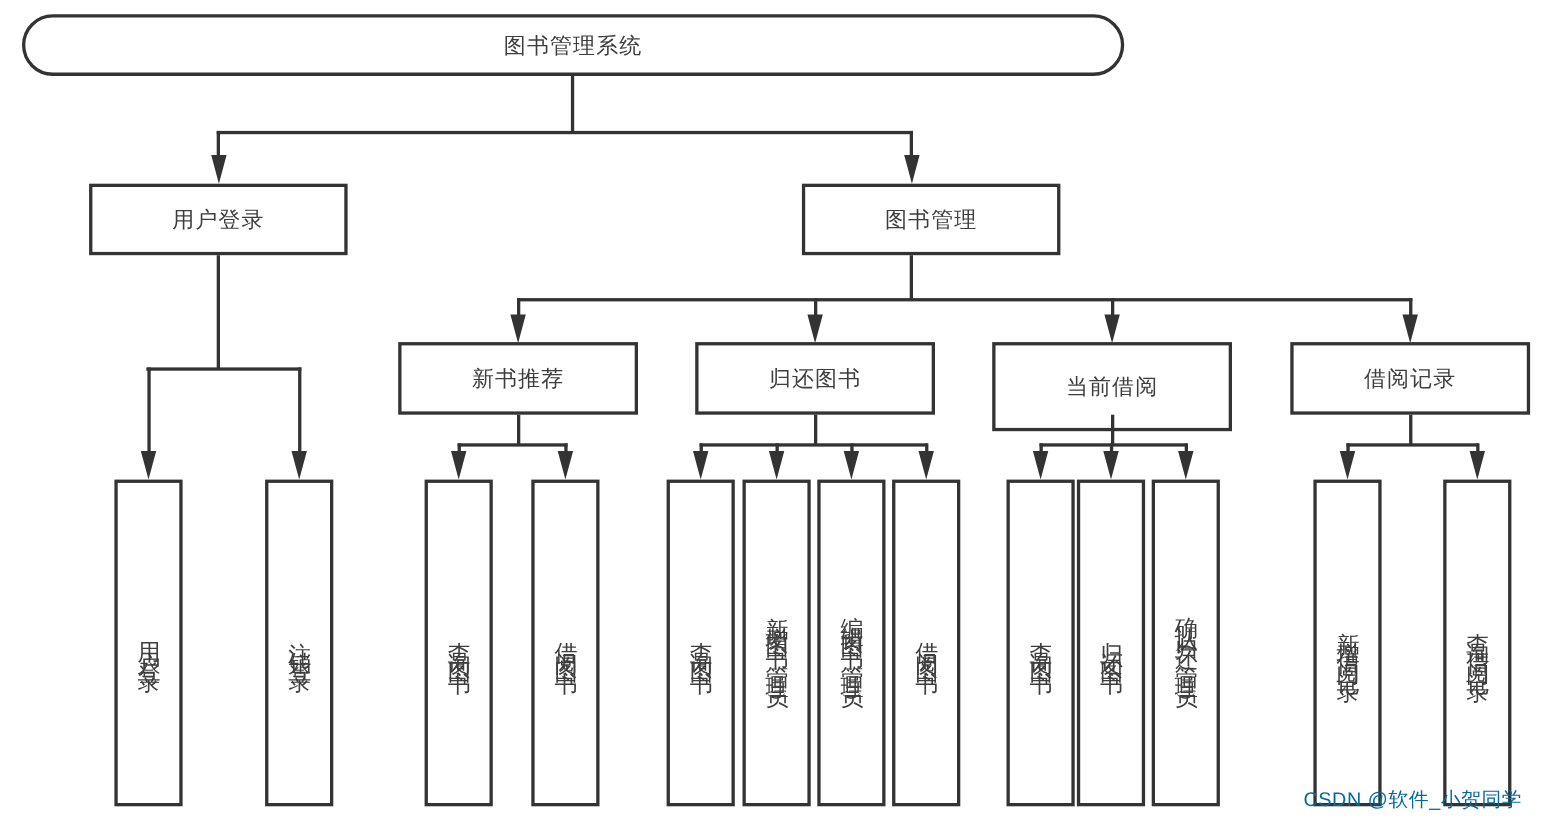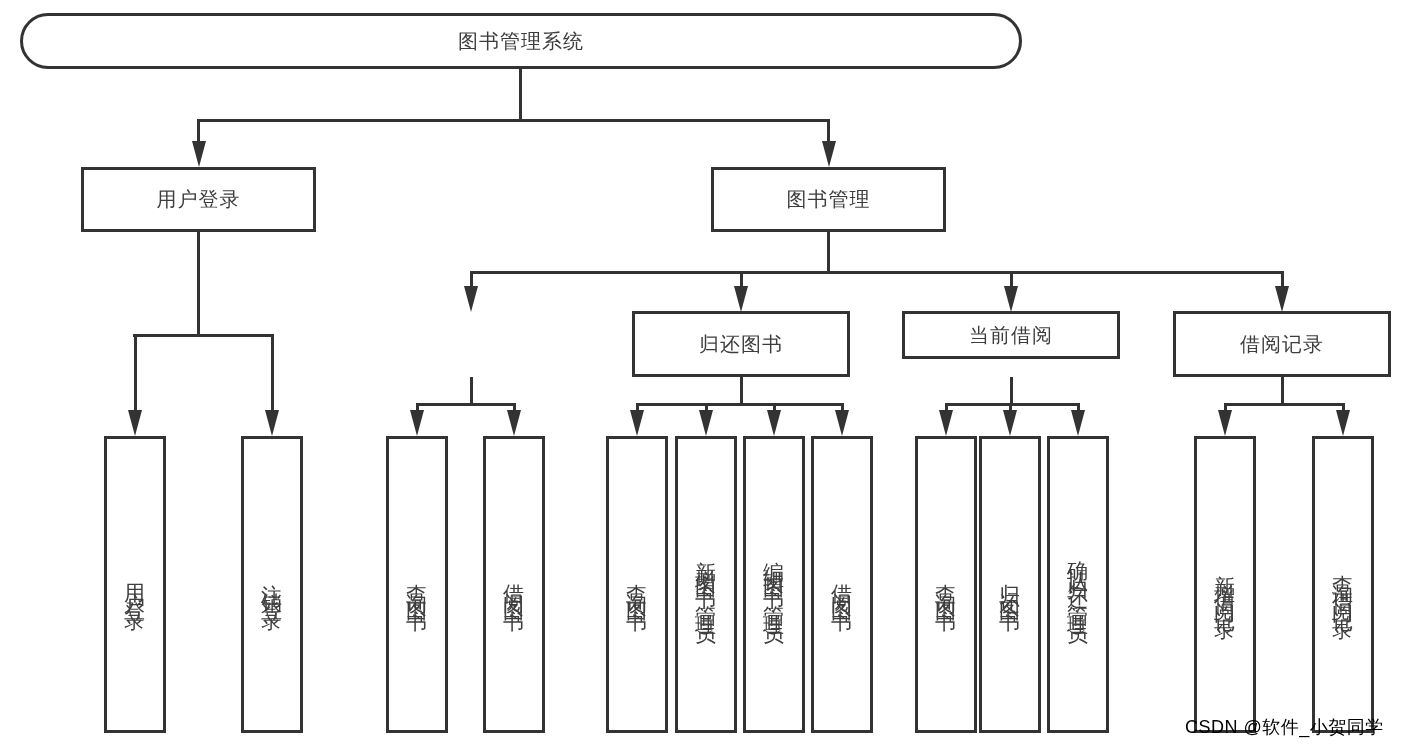--- a/index.html
+++ b/index.html
@@ -23,21 +23,21 @@
   }
   .vline{position:absolute;width:3px;background:#333333;}
   .hline{position:absolute;height:3px;background:#333333;}
   .ahead{
     position:absolute;width:0;height:0;
     border-left:7px solid transparent;border-right:7px solid transparent;
     border-top:26px solid #333333;
   }
   .watermark{
     position:absolute;left:1185px;top:715px;z-index:5;
-    color:#000000;font-size:18px;letter-spacing:0.5px;white-space:nowrap;
+    color:#0369a1;font-size:18px;letter-spacing:0.5px;white-space:nowrap;
   }
 </style>
 </head>
 <body>
 
 <div id="canvas">
 
   <div class="box" style="left:20px;top:13px;width:1002px;height:56px;border-radius:28px;">
     <span>图书管理系统</span>
   </div>
@@ -45,21 +45,21 @@
   <div class="vline" style="left:519px;top:69px;height:51px;"></div>
   <div class="hline" style="left:197px;top:119px;width:633px;"></div>
   <div class="vline" style="left:197px;top:119px;height:24px;"></div>
   <div class="ahead" style="left:192px;top:141px;"></div>
   <div class="vline" style="left:827px;top:119px;height:24px;"></div>
   <div class="ahead" style="left:822px;top:141px;"></div>
 
   <div class="box" style="left:81px;top:167px;width:235px;height:65px;">
     <span>用户登录</span>
   </div>
-  <div class="box" style="left:711px;top:167px;width:235px;height:65px;">
+  <div class="box" style="left:729px;top:167px;width:235px;height:65px;">
     <span>图书管理</span>
   </div>
 
   <div class="vline" style="left:197px;top:232px;height:103px;"></div>
   <div class="hline" style="left:133px;top:334px;width:141px;"></div>
   <div class="vline" style="left:134px;top:334px;height:78px;"></div>
   <div class="ahead" style="left:128px;top:410px;"></div>
   <div class="vline" style="left:271px;top:334px;height:78px;"></div>
   <div class="ahead" style="left:265px;top:410px;"></div>
 
@@ -67,24 +67,27 @@
   <div class="hline" style="left:470px;top:271px;width:814px;"></div>
   <div class="vline" style="left:470px;top:271px;height:17px;"></div>
   <div class="ahead" style="left:464px;top:286px;"></div>
   <div class="vline" style="left:740px;top:271px;height:17px;"></div>
   <div class="ahead" style="left:734px;top:286px;"></div>
   <div class="vline" style="left:1010px;top:271px;height:17px;"></div>
   <div class="ahead" style="left:1004px;top:286px;"></div>
   <div class="vline" style="left:1281px;top:271px;height:17px;"></div>
   <div class="ahead" style="left:1275px;top:286px;"></div>
 
+  <div class="box" style="left:362px;top:311px;width:218px;height:66px;">
+    <span>新书推荐</span>
+  </div>
   <div class="box" style="left:632px;top:311px;width:218px;height:66px;">
     <span>归还图书</span>
   </div>
-  <div class="box" style="left:902px;top:311px;width:218px;height:48px;">
+  <div class="box" style="left:902px;top:311px;width:218px;height:81px;">
     <span>当前借阅</span>
   </div>
   <div class="box" style="left:1173px;top:311px;width:218px;height:66px;">
     <span>借阅记录</span>
   </div>
 
   <div class="vline" style="left:470px;top:377px;height:27px;"></div>
   <div class="hline" style="left:416px;top:403px;width:100px;"></div>
   <div class="vline" style="left:416px;top:403px;height:9px;"></div>
   <div class="ahead" style="left:410px;top:410px;"></div>

